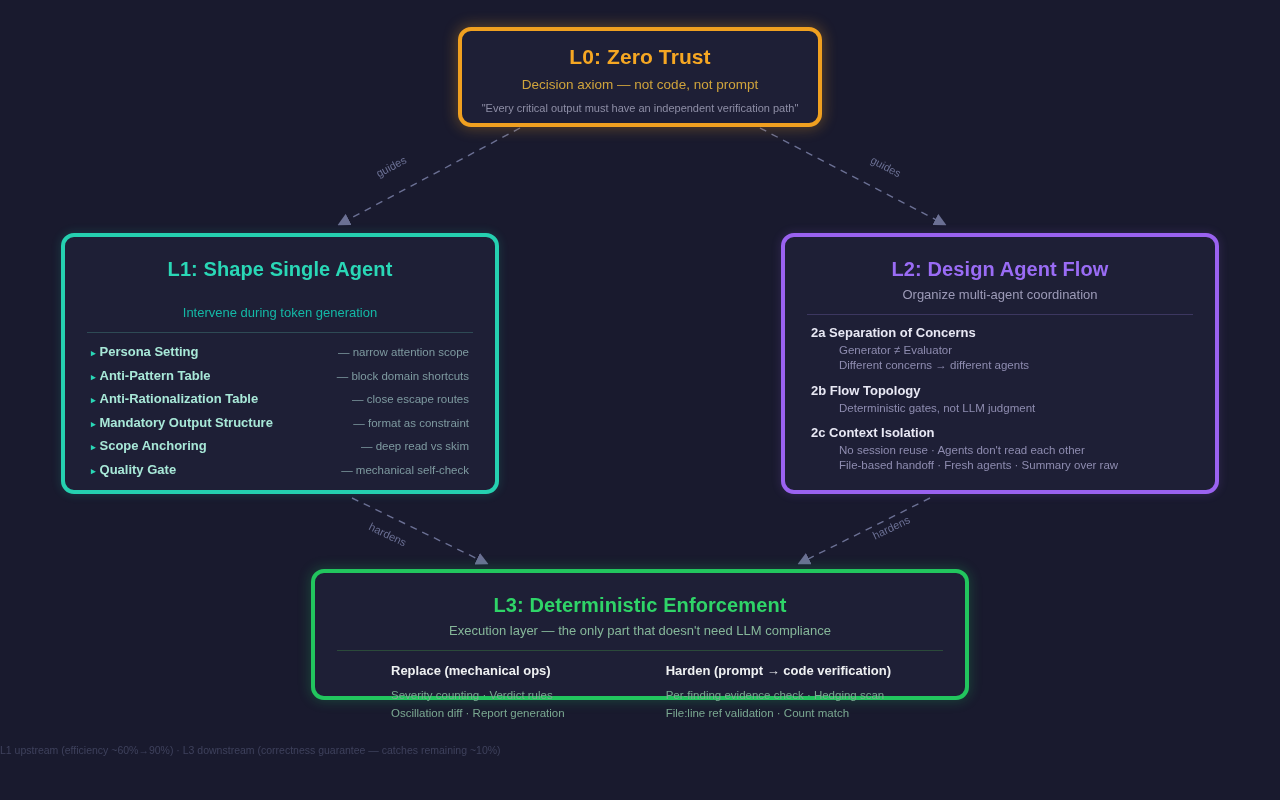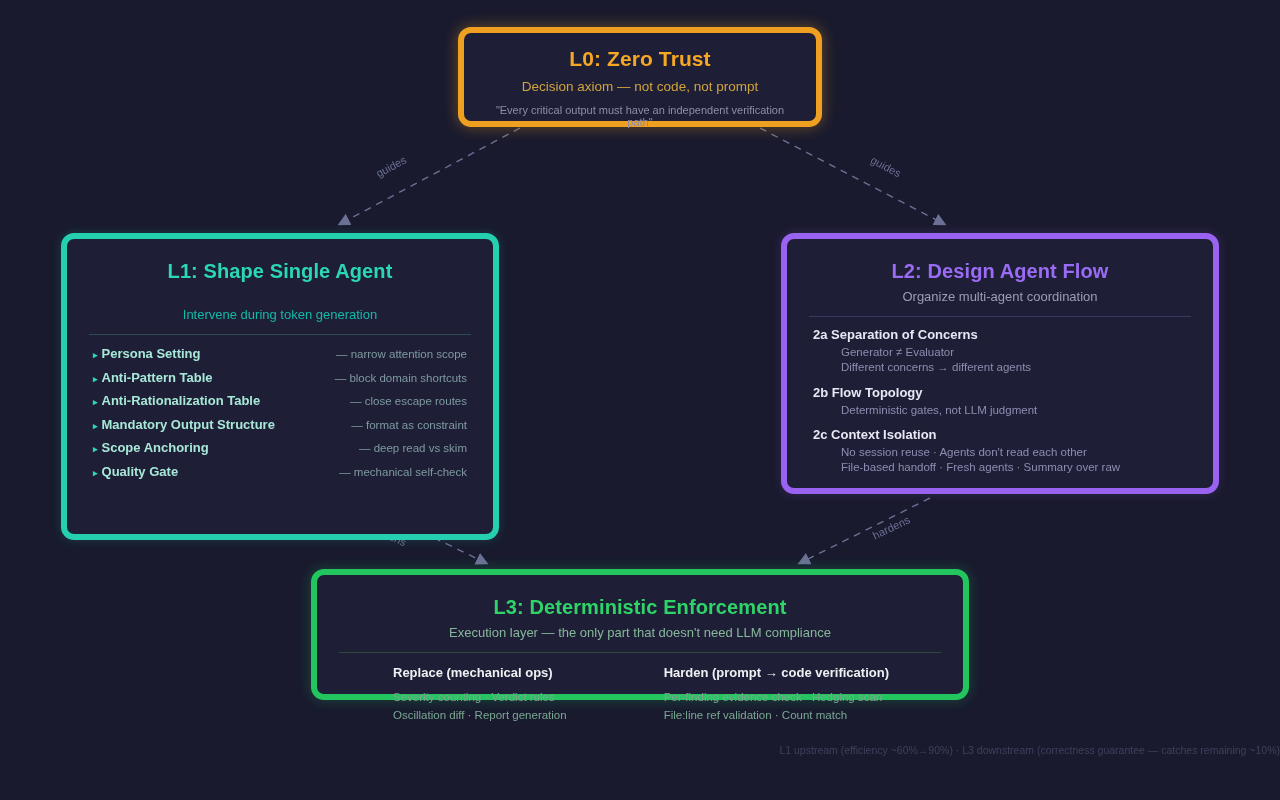--- a/index.html
+++ b/index.html
@@ -13,37 +13,37 @@
 
   svg.links { position:absolute; inset:0; width:1280px; height:800px; pointer-events:none; }
   .edge-label {
     fill:#6b7094; font-size:11px; font-family:"Liberation Sans", sans-serif;
   }
 
   .card {
     position:absolute;
     background:#1e1f36;
     border-radius:13px;
-    border:6px solid #d946ef;
+    border:4px solid #d946ef;
     padding:12px 18px 14px;
   }
   .card.l0 { border-color:#f0a020; box-shadow:0 0 14px 2px rgba(240,160,32,.30); }
   .card.l1 { border-color:#25d0b0; box-shadow:0 0 10px 1px rgba(37,208,176,.16); }
   .card.l2 { border-color:#9a62f0; box-shadow:0 0 10px 1px rgba(154,98,240,.16); }
   .card.l3 { border-color:#22c55e; box-shadow:0 0 12px 2px rgba(34,197,94,.22); }
 
   .c-title { text-align:center; font-weight:bold; letter-spacing:.1px; }
   .c-sub   { text-align:center; }
 
   .l0 { left:458px; top:27px; width:364px; height:100px; padding-top:14px; }
   .l0 .c-title { color:#f6a723; font-size:21px; }
   .l0 .c-sub   { color:#d0a43c; font-size:13.5px; margin-top:8px; }
   .l0 .c-quote { color:#8e8ea6; font-size:11px; text-align:center; margin-top:10px; }
 
-  .l1 { left:61px; top:233px; width:438px; height:307px; }
+  .l1 { left:61px; top:233px; width:438px; height:261px; }
   .l1 .c-title { color:#2ad7b6; font-size:20px; margin-top:9px; }
   .l1 .c-sub   { color:#14b8a6; font-size:13px; margin-top:24px; }
 
   .l2 { left:781px; top:233px; width:438px; height:261px; }
   .l2 .c-title { color:#9a6cf5; font-size:20px; margin-top:9px; }
   .l2 .c-sub   { color:#9d9bb8; font-size:13px; margin-top:6px; }
 
   .l3 { left:311px; top:569px; width:658px; height:131px; }
   .l3 .c-title { color:#2fd468; font-size:20px; margin-top:9px; }
   .l3 .c-sub   { color:#86b79a; font-size:13px; margin-top:6px; }
@@ -69,21 +69,21 @@
   .group .g-head { color:#e8e8f4; font-size:13px; font-weight:bold; margin-bottom:3px; }
   .group .g-line { color:#8e8cb0; font-size:11.5px; margin-left:28px; line-height:1.33; }
 
   .cols { display:flex; margin-top:12px; padding:0 56px 0 58px; gap:96px; }
   .col { flex:1; }
   .col .col-head { color:#eef0f2; font-size:13px; font-weight:bold; margin-bottom:8px; white-space:nowrap; }
   .col .col-line { color:#7aa891; font-size:11.5px; line-height:1.6; white-space:nowrap; }
 
   .footer {
     position:absolute; left:0; right:0; top:744px;
-    text-align:right; color:#3e415c; font-size:10.5px;padding-left:16px;
+    text-align:left; color:#3e415c; font-size:10.5px;
   }
 </style>
 </head>
 <body>
 
 <div id="stage">
 
   <svg class="links" viewBox="0 0 1280 800" xmlns="http://www.w3.org/2000/svg">
     <defs>
       <marker id="ah" markerWidth="9" markerHeight="9" refX="7" refY="4.5" orient="auto">

